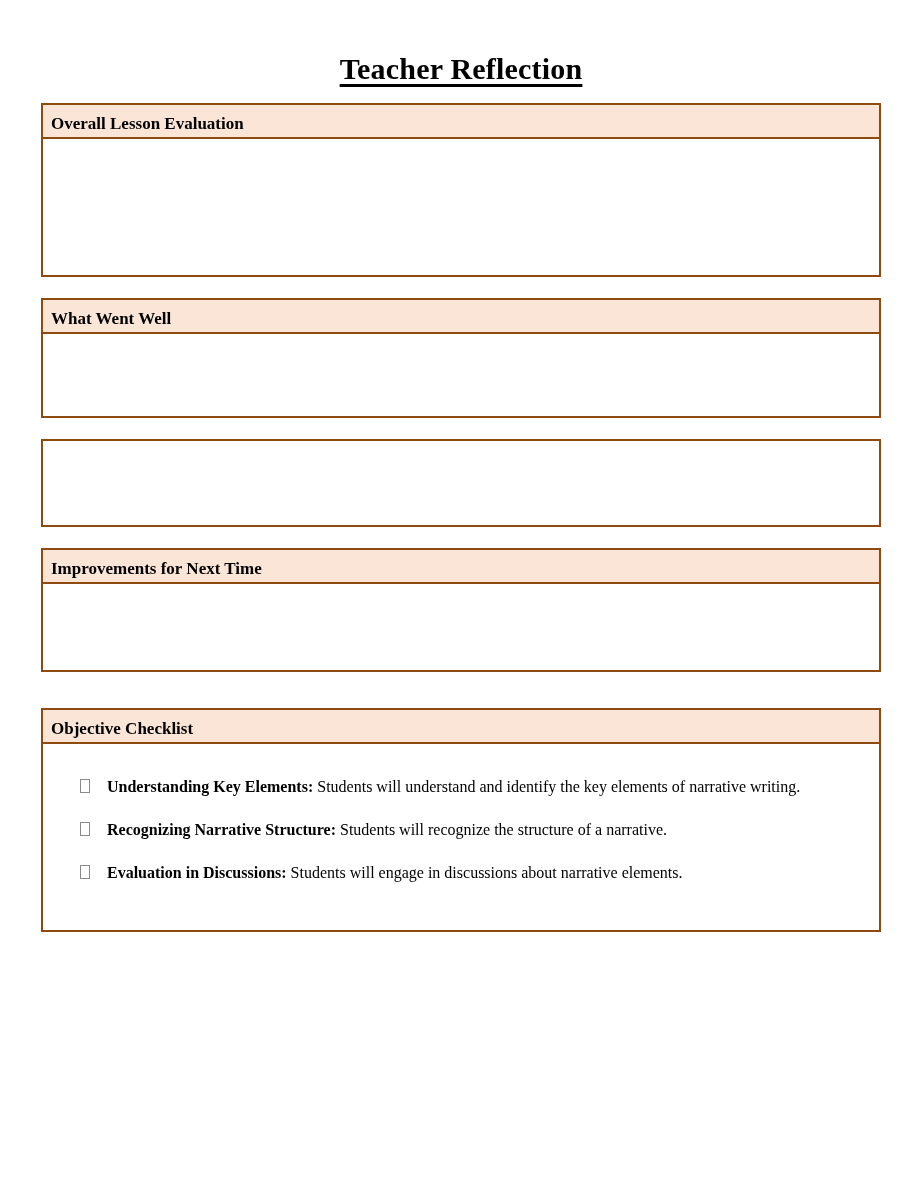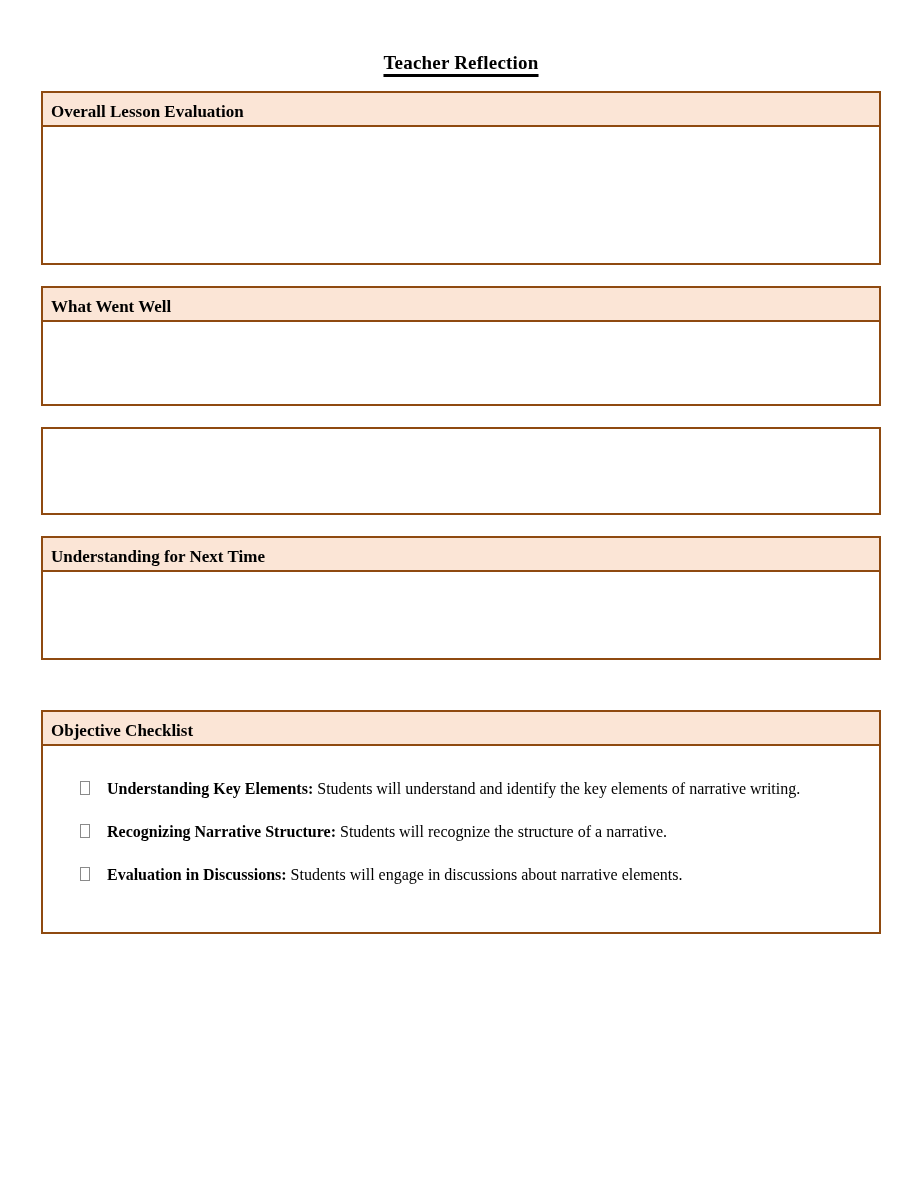--- a/index.html
+++ b/index.html
@@ -11,38 +11,38 @@
   .page {
     position: relative;
     width: 922px;
     height: 1200px;
     background: #ffffff;
     overflow: hidden;
   }
   .doc-title {
     margin-top: 52px;
     text-align: center;
-    font-size: 19px;
+    font-size: 30px;
     font-weight: bold;
     text-decoration: underline;
     text-decoration-thickness: 2.5px;
     text-underline-offset: 5px;
     letter-spacing: 0.2px;
   }
   .sections {
     width: 840px;
     margin-left: 41px;
     margin-top: 17px;
   }
   .section {
     border: 2px solid var(--border, #8f4a10);
     background: #ffffff;
   }
   .section + .section { margin-top: 21px; }
-  .section.gap-lg { margin-top: 50px; }
+  .section.gap-lg { margin-top: 36px; }
   .section-header {
     background: var(--header-bg, #fbe5d6);
     border-bottom: 2px solid var(--border, #8f4a10);
     font-size: 17px;
     font-weight: bold;
     padding: 8px 8px 3px 8px;
     line-height: 21px;
   }
   .section-body { background: #ffffff; }
   .body-s1 { height: 136px; }
@@ -88,21 +88,21 @@
     <div class="section">
       <div class="section-header">What Went Well</div>
       <div class="section-body body-s2"></div>
     </div>
 
     <div class="section">
       <div class="section-body body-s3"></div>
     </div>
 
     <div class="section">
-      <div class="section-header">Understanding for Next Time</div>
+      <div class="section-header">Improvements for Next Time</div>
       <div class="section-body body-s4"></div>
     </div>
 
     <div class="section gap-lg">
       <div class="section-header">Objective Checklist</div>
       <div class="section-body body-s5">
 
         <div class="check-item">
           <span class="checkbox-glyph"></span>
           <span class="check-text"><span class="lead">Understanding Key Elements:</span><span> Students will understand and identify the key elements of narrative writing.</span></span>

